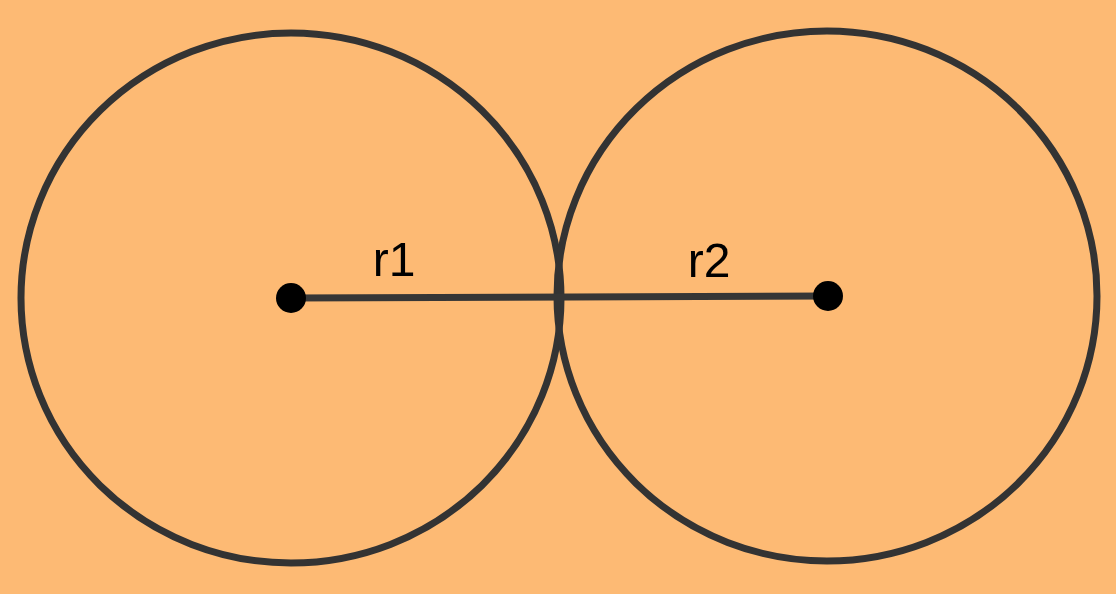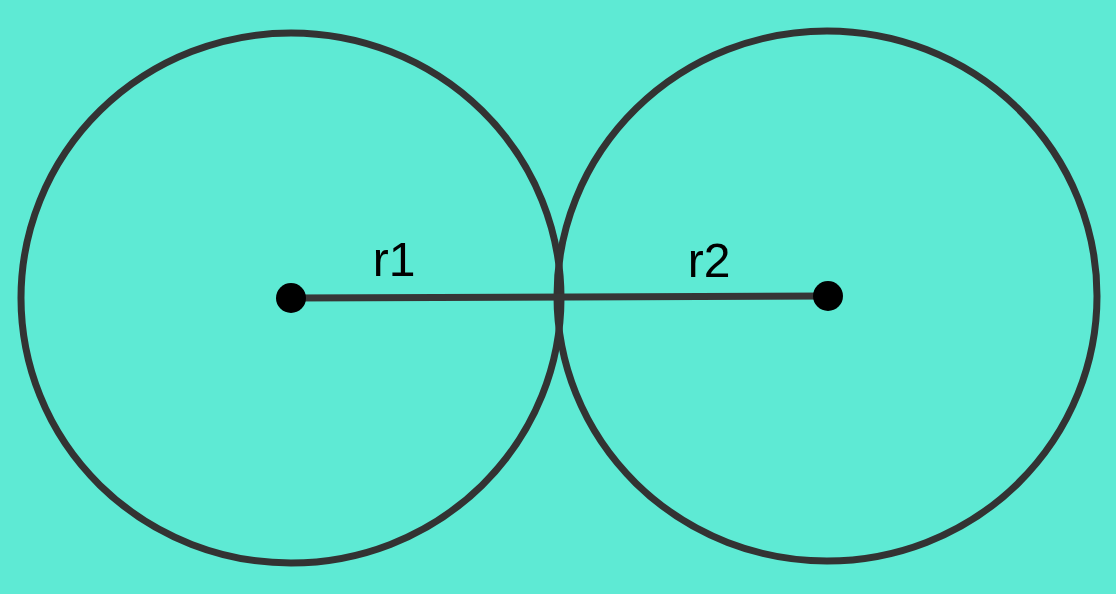--- a/index.html
+++ b/index.html
@@ -8,21 +8,21 @@
     background: #ffffff;
     width: 1116px;
     height: 594px;
     overflow: hidden;
     font-family: "Liberation Sans", sans-serif;
   }
   .diagram-wrap {
     width: 1116px;
     height: 594px;
     position: relative;
-    background: #5eead4;
+    background: #fdba74;
   }
   svg {
     display: block;
   }
   .circle-outline {
     fill: none;
     stroke: #333333;
     stroke-width: 7;
   }
   .radius-line {

